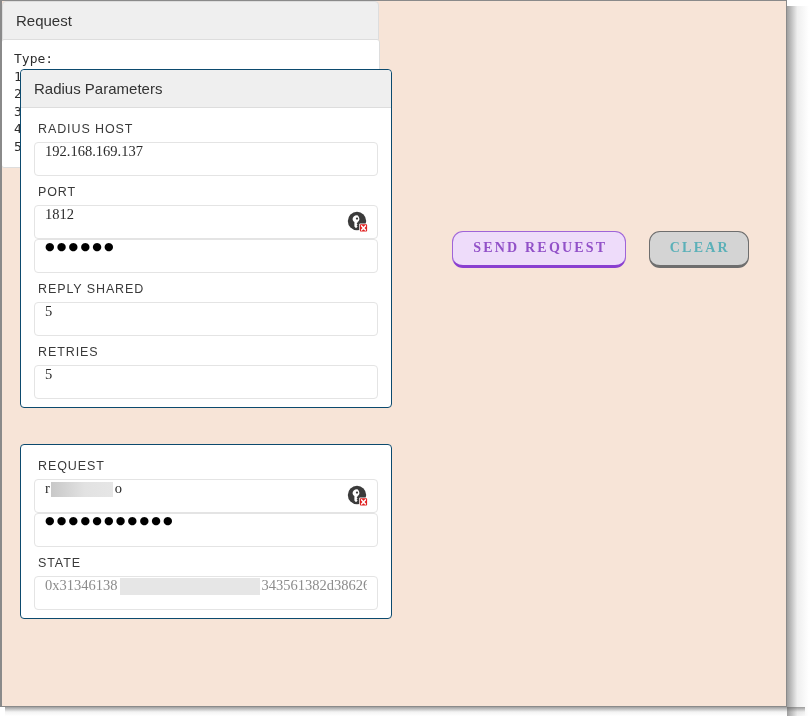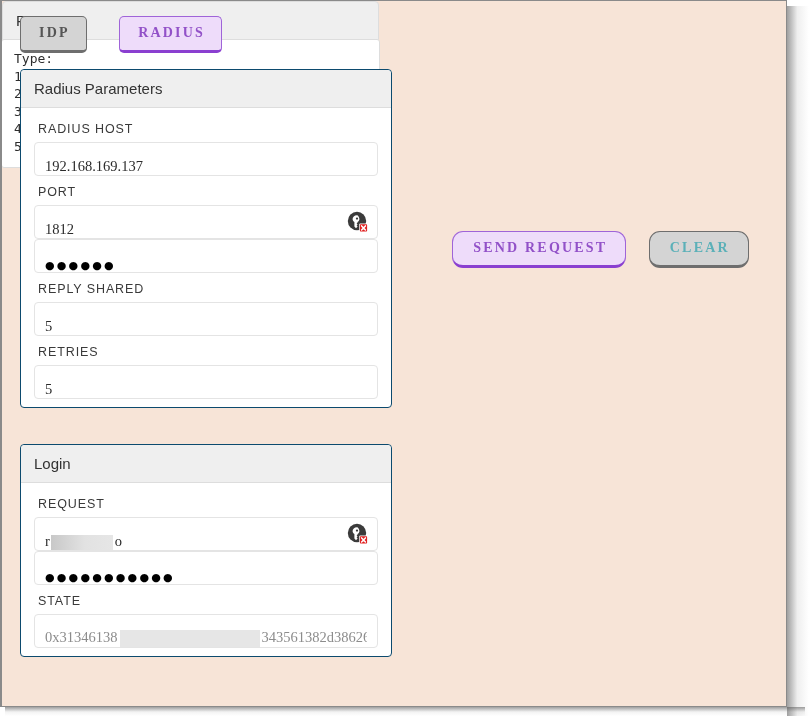--- a/index.html
+++ b/index.html
@@ -85,21 +85,21 @@
     margin: 9px 0 6px 4px;
   }
   .field-label:first-child { margin-top: 4px; }
   .field-input {
     position: relative;
     height: 34px;
     border: 1px solid #e4e4e4;
     border-radius: 4px;
     background: #ffffff;
     display: flex;
-    align-items: flex-end;
+    align-items: flex-start;
     padding: 0 10px;
   }
   .field-value {
     font-family: "Liberation Serif", serif;
     font-size: 14.5px;
     color: #2b2b2b;
     white-space: nowrap;
     overflow: hidden;
   }
   .field-value.dots {
@@ -179,28 +179,20 @@
     color: #5bb0b8;
     border: 1px solid #6e6e6e;
     border-bottom: 3px solid #6e6e6e;
   }
 </style>
 </head>
 <body>
 
 <div id="window">
 
-  <div id="tabbar">
-    <div class="tab-btn tab-idp">
-      <span>IDP</span>
-    </div>
-    <div class="tab-btn tab-radius">
-      <span>RADIUS</span>
-    </div>
-  </div>
 
   <div class="panel" id="panel-radius">
     <div class="panel-head">Radius Parameters</div>
     <div class="panel-body">
 
       <div class="field-label">RADIUS HOST</div>
       <div class="field-input">
         <span class="field-value">192.168.169.137</span>
       </div>
 
@@ -230,21 +222,20 @@
 
       <div class="field-label">RETRIES</div>
       <div class="field-input">
         <span class="field-value">5</span>
       </div>
 
     </div>
   </div>
 
   <div class="panel" id="panel-login">
-    <div class="panel-head">Login</div>
     <div class="panel-body">
 
       <div class="field-label">REQUEST</div>
       <div class="field-input">
         <span class="field-value"><span>r</span><span class="redact redact-user"></span><span>o</span></span>
         <span class="pm-icon">
           <svg width="22" height="22" viewBox="0 0 22 22">
             <circle cx="10" cy="10" r="9.2" fill="#3b3b3b"></circle>
             <path d="M10 4.2 C7.3 4.2 5.6 6 5.6 8.1 C5.6 9.4 6.3 10.4 7.4 11 L7.4 15.6 L9 17.2 L10.6 15.6 L9.6 14.6 L10.6 13.6 L9.6 12.6 L10.6 11.6 L10.6 11 C11.7 10.4 12.4 9.4 12.4 8.1 C12.4 6 11 4.2 10 4.2 Z" fill="#ffffff"></path>
             <circle cx="10" cy="7.6" r="1.15" fill="#3b3b3b"></circle>

